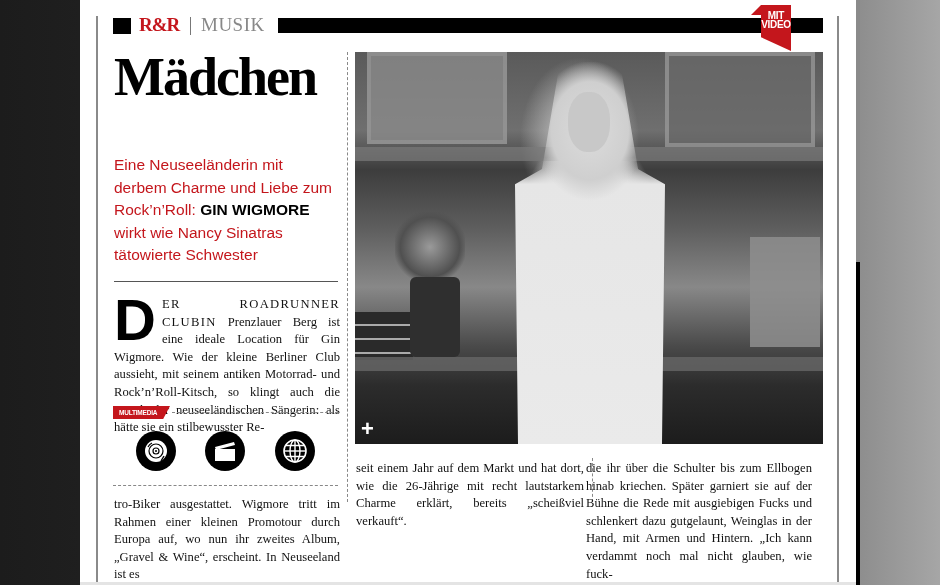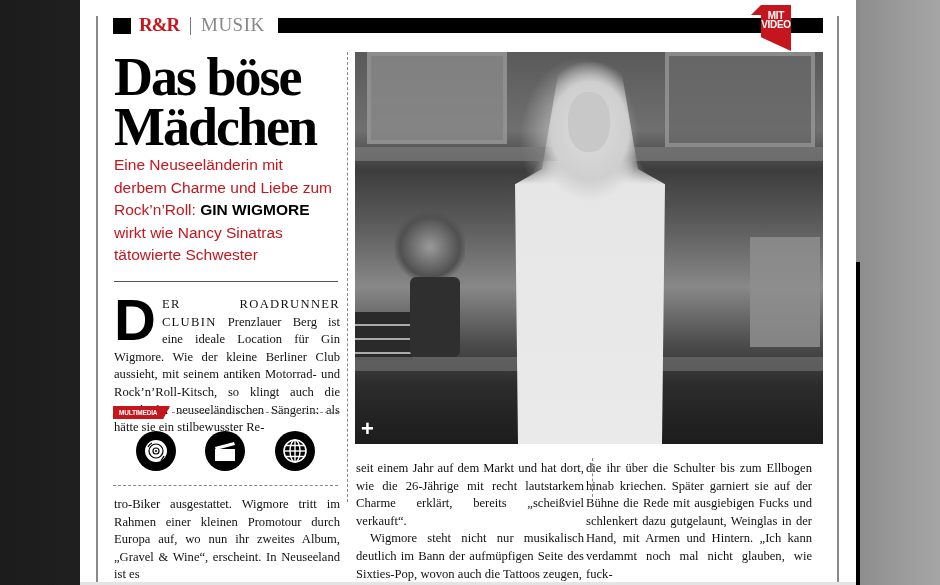--- a/index.html
+++ b/index.html
@@ -146,21 +146,20 @@
   <div class="hdr-divider"></div>
   <div class="hdr-section">MUSIK</div>
   <div class="hdr-bar"></div>
   <div class="video-badge-corner"></div>
   <div class="video-badge">
     <span>MIT</span>
     <span>VIDEO</span>
   </div>
 
   <div class="headline">
-    <div>Das böse</div>
     <div>Mädchen</div>
   </div>
   <div class="dek"><span>Eine Neuseeländerin mit derbem Charme und Liebe zum Rock’n’Roll: </span><b>GIN WIGMORE</b><span> wirkt wie Nancy Sinatras tätowierte Schwester</span></div>
   <div class="dek-rule"></div>
 
   <div class="col dropcap-wrap">
     <span class="dropcap">D</span>
     <span class="smallcaps">ER ROADRUNNER CLUBIN</span>
     <span>Prenzlauer Berg ist eine ideale Location für Gin Wigmore. Wie der kleine Berliner Club aussieht, mit seinem antiken Motorrad- und Rock’n’Roll-Kitsch, so klingt auch die Musik der neuseeländischen Sängerin: als hätte sie ein stilbewusster Re-</span>
   </div>
@@ -211,19 +210,18 @@
     <div class="flowers"></div>
     <div class="vase"></div>
     <div class="shelf2"></div>
     <div class="figure"></div>
     <div class="face"></div>
     <div class="photo-plus">+</div>
   </div>
 
   <div class="col" style="left:276px; top:460px; width:228px;">
     <p>seit einem Jahr auf dem Markt und hat dort, wie die 26-Jährige mit recht lautstarkem Charme erklärt, bereits „scheißviel verkauft“.</p>
-    <p class="indent">Wigmore steht nicht nur musikalisch deutlich im Bann der aufmüpfigen Seite des Sixties-Pop, wovon auch die Tattoos zeugen,</p>
   </div>
 
   <div class="col" style="left:506px; top:460px; width:226px;">
     <p>die ihr über die Schulter bis zum Ellbogen hinab kriechen. Später garniert sie auf der Bühne die Rede mit ausgiebigen Fucks und schlenkert dazu gutgelaunt, Weinglas in der Hand, mit Armen und Hintern. „Ich kann verdammt noch mal nicht glauben, wie fuck-</p>
   </div>
 </div>
 
 </body></html>

